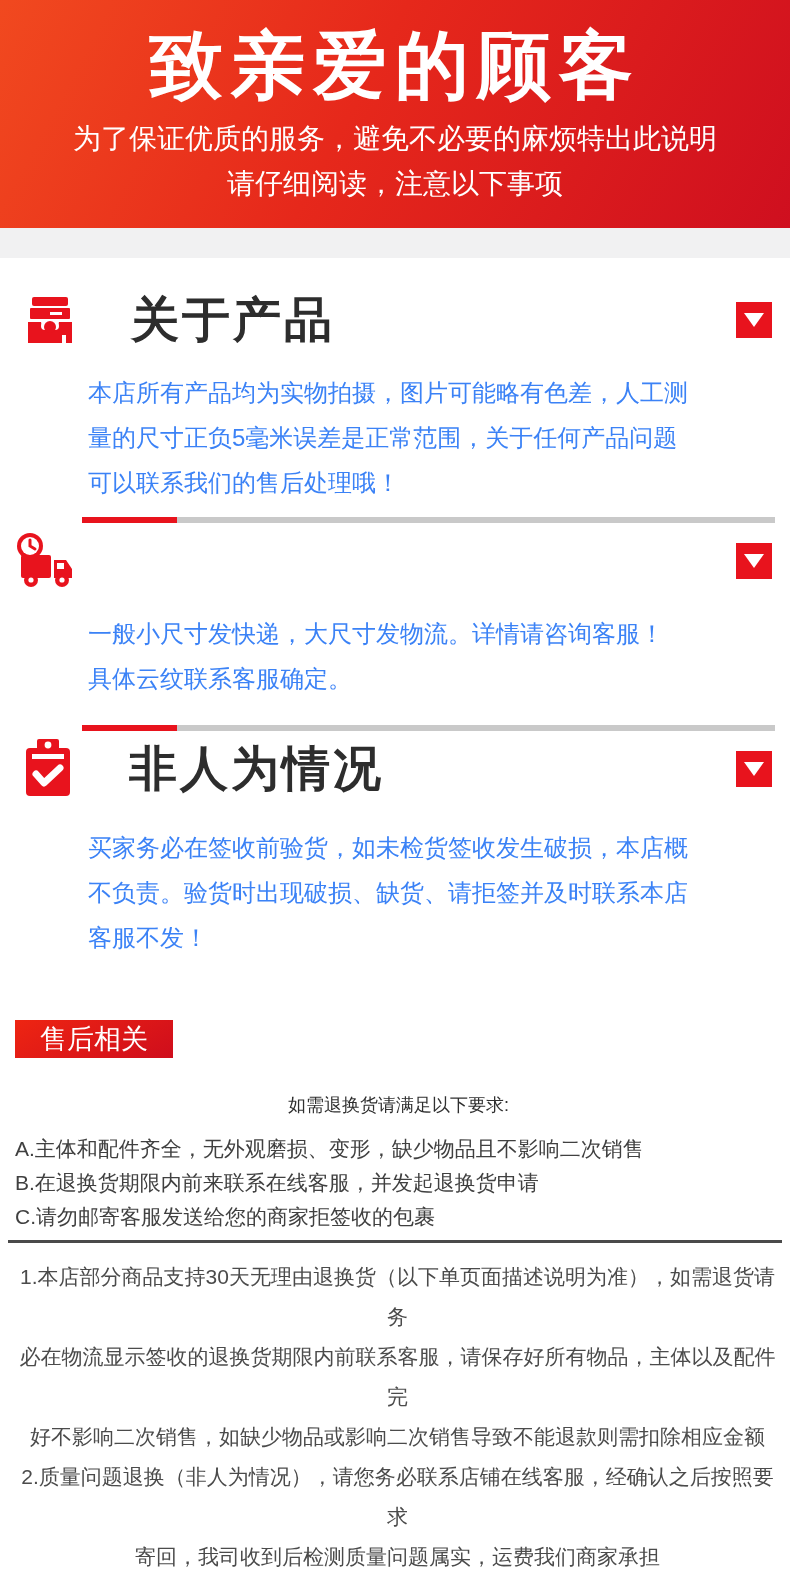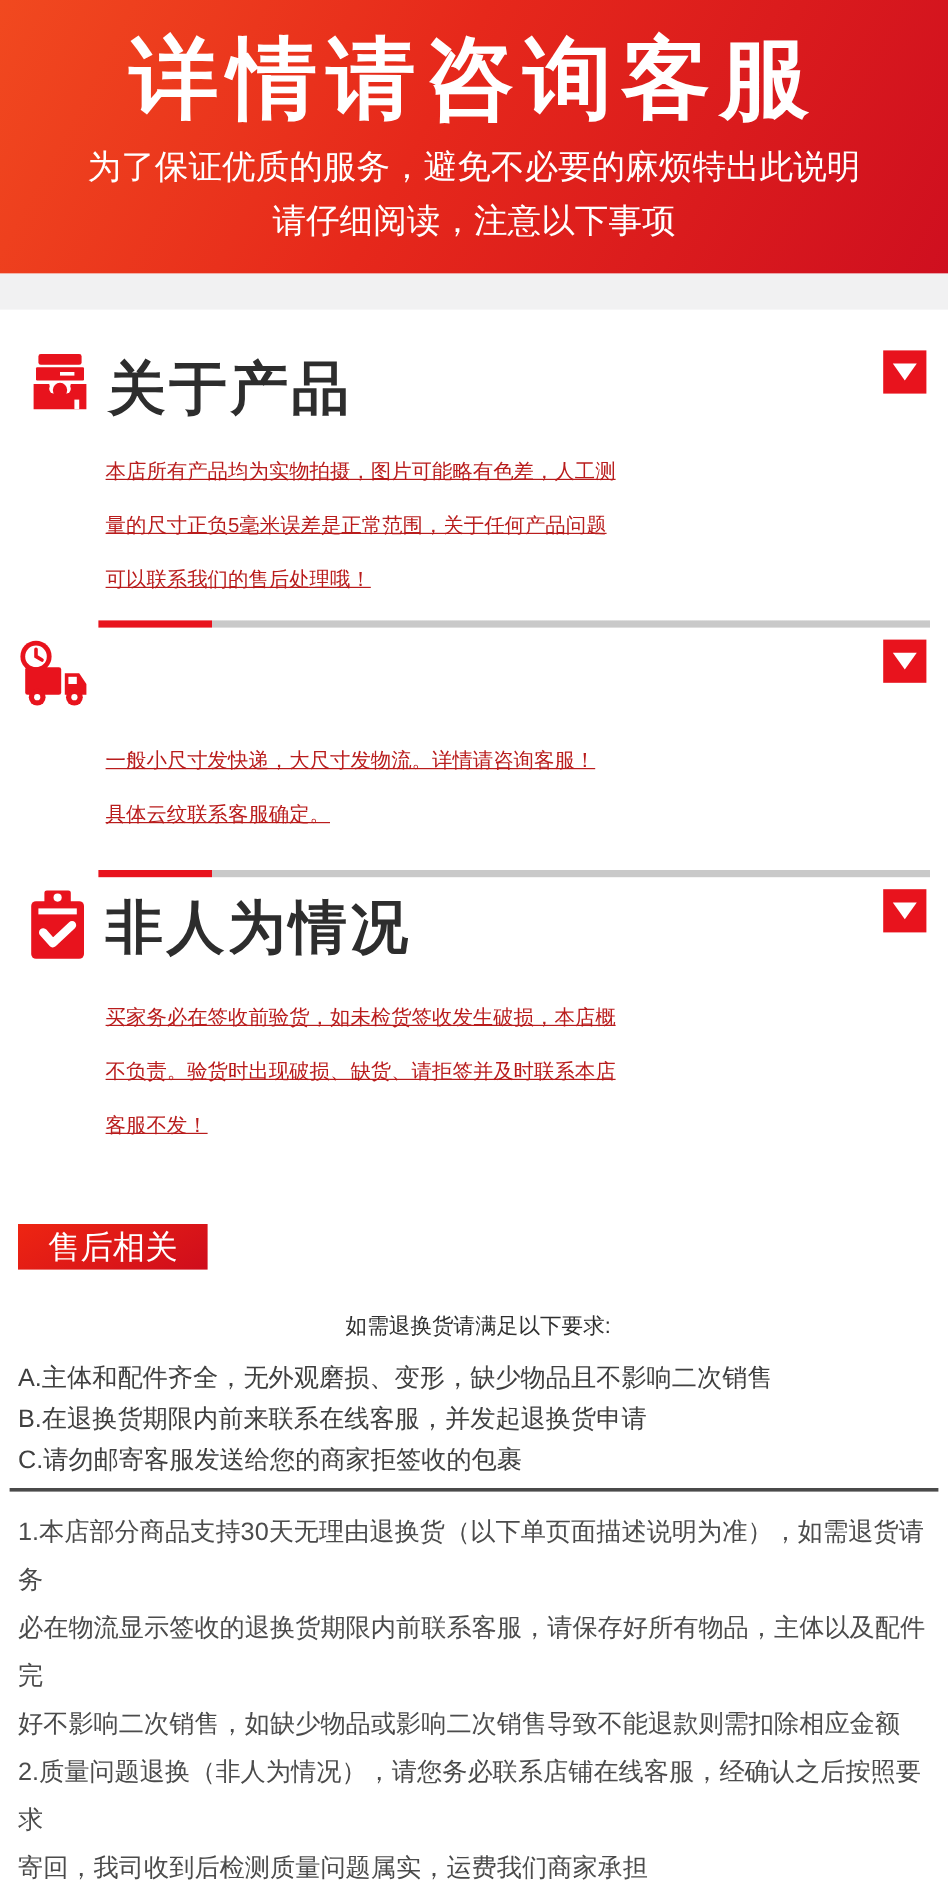--- a/index.html
+++ b/index.html
@@ -16,76 +16,75 @@
   .banner-title {
     color:#ffffff; font-size:74px; font-weight:900; letter-spacing:8px;
     line-height:96px; white-space:nowrap;
   }
   .banner-sub {
     color:#ffffff; font-size:28px; font-weight:400; line-height:41px; margin-top:4px;
   }
   .gray-band { height:30px; background:#f1f1f2; }
 
   
-  .section-header { display:flex; position:relative; height:56px; }
+  .section-header { display:flex; align-items:center; position:relative; height:56px;gap:41px; }
   .sh-1 { margin-top:34px; padding-left:24px; }
   .sh-2 { margin-top:10px; padding-left:15px; }
   .sh-3 { margin-top:10px; padding-left:22px; }
   .section-icon { flex:0 0 auto; display:block; }
   .section-title {
     color:#2d2d2d; font-size:48px; font-weight:800; letter-spacing:3px;
     margin-left:14px; white-space:nowrap;
   }
   .arrow-btn {
     margin-left:auto; margin-right:18px;
     width:36px; height:36px; background:#e8131d; border:0; cursor:pointer;
     display:flex; align-items:center; justify-content:center;
   }
   .arrow-tri {
     width:0; height:0;
     border-left:10px solid transparent; border-right:10px solid transparent;
     border-top:14px solid #ffffff;
   }
   .section-body {
     margin:22px 20px 0 88px;
-    color:#b91c1c; font-size:17px; line-height:45px;
+    color:#3b82f6; font-size:24px; line-height:45px;
     white-space:pre-line;
-    text-decoration:underline;
   }
   .section-body.tall { margin-top:28px; }
   .section-divider {
     height:6px; margin:12px 15px 0 82px;
     background:linear-gradient(to right,#e8131d 0,#e8131d 95px,#c9c9c9 95px);
   }
   .section-divider.gap { margin-top:24px; }
 
   
   .after-badge {
     display:inline-block; margin:60px 0 0 15px;
     background:linear-gradient(150deg,#ee2512,#cf0d1c);
     color:#ffffff; font-size:27px; line-height:38px; padding:0 25px;
   }
   .after-heading {
     margin:30px 0 0 7px; color:#2f2f2f; font-size:18px; line-height:34px;text-align:center;
   }
   .req-list { margin:10px 0 0 15px; list-style:none; }
   .req-list li { color:#404040; font-size:21px; line-height:34px; }
   .bottom-divider { height:3px; background:#4a4a4a; margin:6px 8px 0 8px; }
-  .policy-list { margin:14px 10px 0 15px; list-style:none; }
+  .policy-list { margin:14px 10px 0 15px; list-style:none;text-align:center; }
   .policy-list li {
     color:#4b4b4b; font-size:21px; line-height:40px; white-space:pre-line;
   }
 </style>
 </head>
 <body>
 
 <div class="page">
 
   <div class="banner">
-    <div class="banner-title">详情请咨询客服</div>
+    <div class="banner-title">致亲爱的顾客</div>
     <div class="banner-sub">为了保证优质的服务，避免不必要的麻烦特出此说明</div>
     <div class="banner-sub">请仔细阅读，注意以下事项</div>
   </div>
   <div class="gray-band"></div>
 
   <div class="section-header sh-1">
     <svg class="section-icon" width="52" height="52" viewBox="0 0 52 52">
       <rect x="8" y="3" width="36" height="9" rx="2" fill="#e8131d"></rect>
       <rect x="6" y="14" width="40" height="11" rx="1" fill="#e8131d"></rect>
       <rect x="26" y="18" width="12" height="3" fill="#ffffff"></rect>

